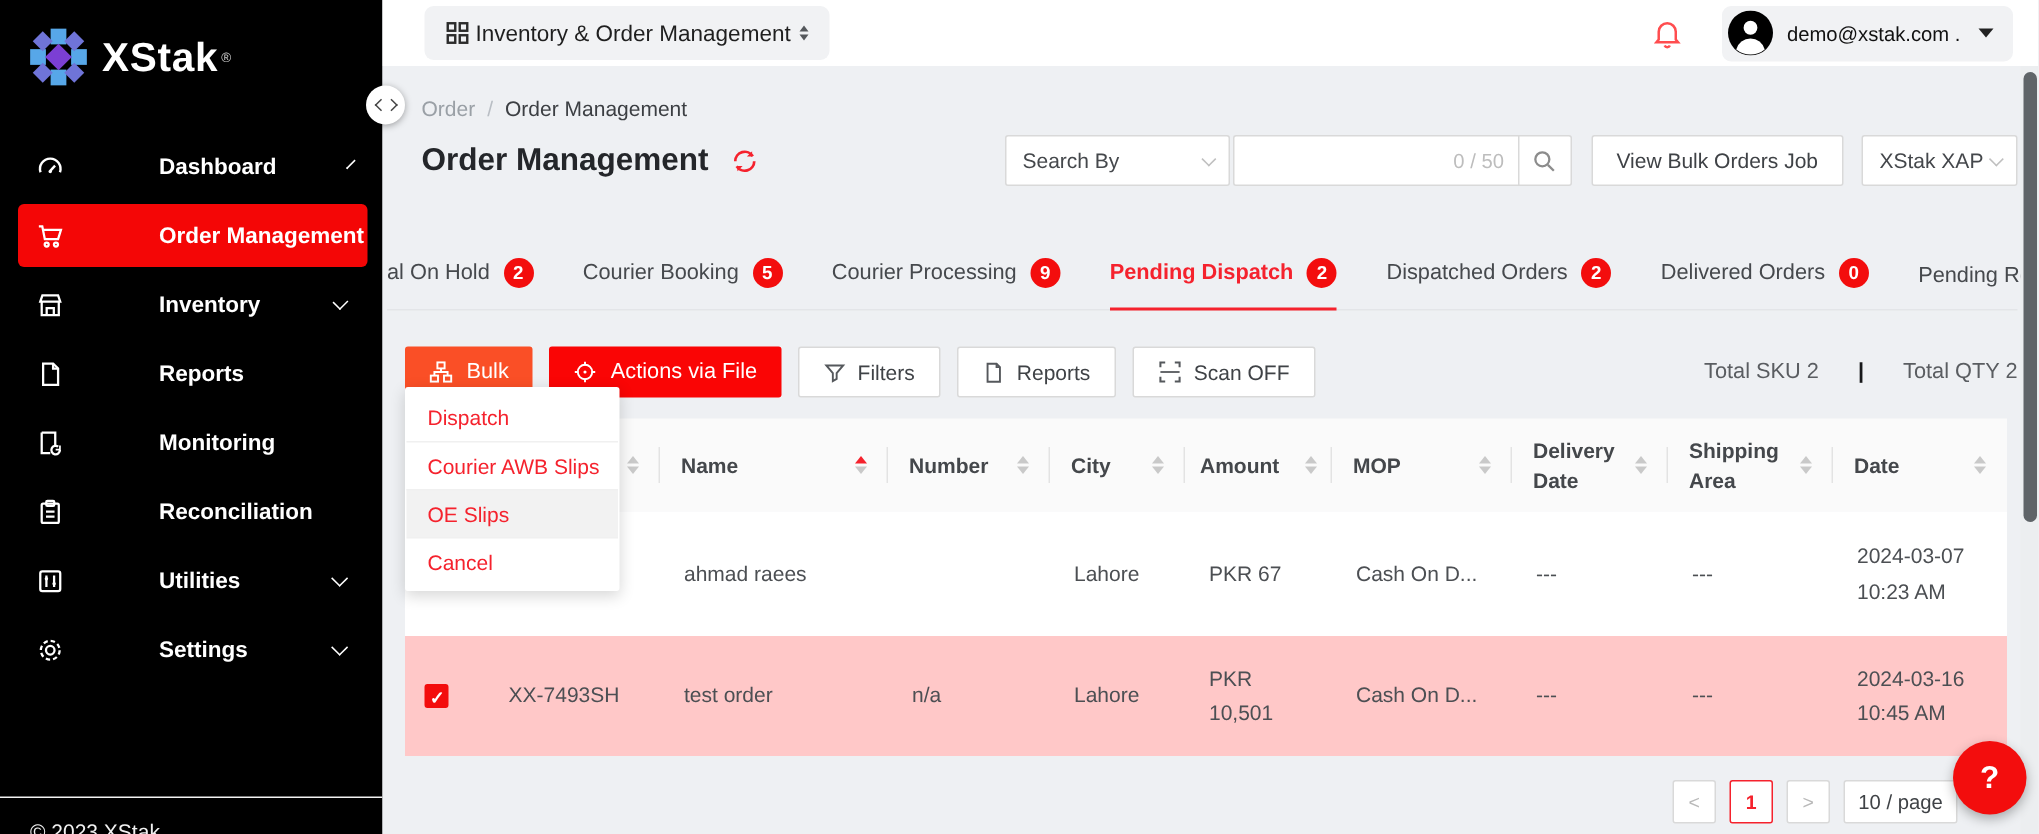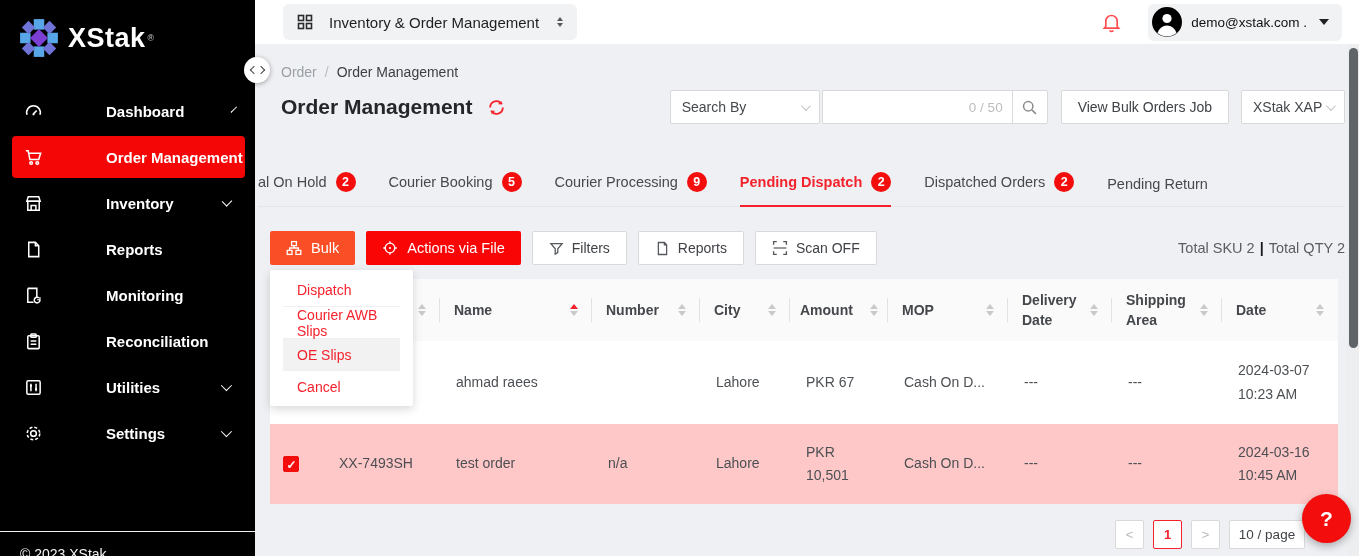--- a/index.html
+++ b/index.html
@@ -24,21 +24,21 @@
 
   
   .collapse-btn { position:absolute; left:244px; top:57px; width:26px; height:26px; background:#fff; border-radius:50%; box-shadow:0 1px 5px rgba(0,0,0,.35); z-index:40; display:flex; align-items:center; justify-content:center; gap:1px; cursor:pointer; }
   .collapse-btn i { width:6px; height:6px; border-right:1.6px solid #444; border-bottom:1.6px solid #444; display:block; }
   .collapse-btn .l { transform:rotate(135deg); }
   .collapse-btn .r { transform:rotate(-45deg); }
 
   
   .main { position:relative; flex:1; background:#eef0f3; overflow:hidden; }
   .topbar { height:44px; background:#fff; display:flex; align-items:center; padding:0 17px 0 28px; }
-  .app-switcher { display:flex; align-items:center; gap:16px; background:#f1f2f4; border:none; border-radius:6px; height:36px; padding:0 14px; font-size:15px; color:#1f1f1f; font-family:inherit; cursor:pointer; }
+  .app-switcher { display:flex; align-items:center; gap:4px; background:#f1f2f4; border:none; border-radius:6px; height:36px; padding:0 14px; font-size:15px; color:#1f1f1f; font-family:inherit; cursor:pointer; }
   .swap-v { display:flex; flex-direction:column; gap:2px; margin-left:2px; }
   .swap-v b { width:0; height:0; border-left:3.5px solid transparent; border-right:3.5px solid transparent; }
   .swap-v .u { border-bottom:4.5px solid #55585c; }
   .swap-v .d { border-top:4.5px solid #55585c; }
   .topbar-right { margin-left:auto; display:flex; align-items:center; gap:26px; }
   .bell { width:21px; height:21px; cursor:pointer; }
   .account-pill { display:flex; align-items:center; gap:9px; background:#f1f2f4; border-radius:6px; height:37px; padding:0 13px 0 4px; cursor:pointer; }
   .avatar { width:30px; height:30px; }
   .account-email { font-size:13.5px; color:#111; }
   .caret-down { width:0; height:0; border-left:5px solid transparent; border-right:5px solid transparent; border-top:6px solid #222; margin-left:3px; }
@@ -70,21 +70,21 @@
   .tab { position:relative; display:flex; align-items:center; gap:9px; padding:12px 0 14px; margin-right:33px; font-size:14.5px; color:#46494d; cursor:pointer; white-space:nowrap; }
   .tab .badge { min-width:20px; height:20px; border-radius:10px; background:#f30d0d; color:#fff; font-size:12.5px; font-weight:700; display:flex; align-items:center; justify-content:center; padding:0 5px; }
   .tab.active { color:#f5222d; font-weight:600; }
   .tab.active::after { content:""; position:absolute; left:0; right:0; bottom:-1px; height:2.5px; background:#f5222d; }
 
   
   .toolbar { margin-top:24px; margin-left:-11px; display:flex; align-items:center; gap:11px; }
   .btn-red { height:34px; border:none; border-radius:2px; color:#fff; font-size:14.5px; font-family:inherit; padding:0 16px; display:flex; align-items:center; gap:9px; cursor:pointer; }
   .btn-bulk { background:#fa4f26; }
   .btn-actions { background:#fa0505; }
-  .totals { margin-left:auto; font-size:14.5px; color:#5a5d61; display:flex; gap:5px; align-items:center; }
+  .totals { margin-left:auto; font-size:14.5px; color:#5a5d61; display:flex; gap:26px; align-items:center; }
   .totals .tdiv { color:#17181a; font-weight:700; }
 
   
   .otable { margin-top:14px; margin-left:-11px; width:1068px; }
   .trow { display:grid; grid-template-columns:42px 128px 152px 108px 90px 98px 120px 104px 110px 116px; align-items:center; }
   .thead { background:#fafafa; min-height:62px; }
   .th { position:relative; display:flex; align-items:center; justify-content:space-between; padding:0 14px; font-size:14px; font-weight:600; color:#44474b; height:62px; }
   .th .hlabel { line-height:1.45; }
   .th.wrap .hlabel { max-width:62px; }
   .th::after { content:""; position:absolute; right:0; top:19px; height:24px; width:1px; background:#e3e3e3; }
@@ -98,21 +98,21 @@
   .tbody-row { background:#fff; min-height:83px; font-size:14px; color:#4c4f53; cursor:pointer; }
   .tbody-row.selected { background:#ffc8c8; min-height:80px; }
   .td { padding:0 16px; line-height:1.65; }
   .td.c-check { display:flex; justify-content:center; padding:0; }
   .td.c-order { text-align:center; padding:0 27px; }
   .cb { width:16px; height:16px; border:1px solid #cfcfcf; border-radius:2px; background:#fff; cursor:pointer; }
   .cb.checked { background:#f30d0d; border-color:#f30d0d; position:relative; }
   .cb.checked::after { content:"\2713"; position:absolute; left:2.5px; top:-1px; color:#fff; font-size:12px; font-weight:700; }
 
   
-  .bulk-menu { position:absolute; left:15px; top:270px; width:143px; background:#fff; border-radius:2px; box-shadow:0 3px 10px rgba(0,0,0,.16); padding:4px 13px; z-index:30; }
+  .bulk-menu { position:absolute; left:15px; top:258px; width:143px; background:#fff; border-radius:2px; box-shadow:0 3px 10px rgba(0,0,0,.16); padding:4px 1px; z-index:30; }
   .bulk-menu .mi { height:32px; display:flex; align-items:center; padding-left:14px; font-size:14px; color:#f5222d; cursor:pointer; border-top:1px solid #f0f0f0; background:#fff; }
   .bulk-menu .mi:first-child { border-top:none; }
   .bulk-menu .mi.hl { background:#f2f2f2; }
 
   
   .pager { margin-top:16px; display:flex; justify-content:flex-end; align-items:center; gap:9px; padding-right:40px; }
   .pg { width:29px; height:29px; background:#fff; border:1px solid #d9d9d9; border-radius:2px; display:flex; align-items:center; justify-content:center; font-size:13px; color:#b9b9b9; cursor:pointer; font-family:inherit; }
   .pg.cur { border-color:#f5222d; color:#f5222d; font-weight:600; }
   .page-size { width:76px; height:29px; background:#fff; border:1px solid #d9d9d9; border-radius:2px; display:flex; align-items:center; justify-content:center; font-size:13.5px; color:#3f4246; cursor:pointer; }
 
@@ -330,20 +330,24 @@
         </div>
         <div class="tab active">
           <span>Pending Dispatch</span>
           <span class="badge">2</span>
         </div>
         <div class="tab">
           <span>Dispatched Orders</span>
           <span class="badge">2</span>
         </div>
         <div class="tab">
+          <span>Delivered Orders</span>
+          <span class="badge">0</span>
+        </div>
+        <div class="tab">
           <span>Pending Return</span>
         </div>
 
       </div>
 
       <div class="toolbar">
         <button class="btn-red btn-bulk">
           <svg width="16" height="16" viewBox="0 0 20 20" fill="none" stroke="#fff" stroke-width="1.6">
               <rect x="7" y="2" width="6" height="5"></rect>
               <rect x="1.5" y="13" width="6" height="5"></rect>

